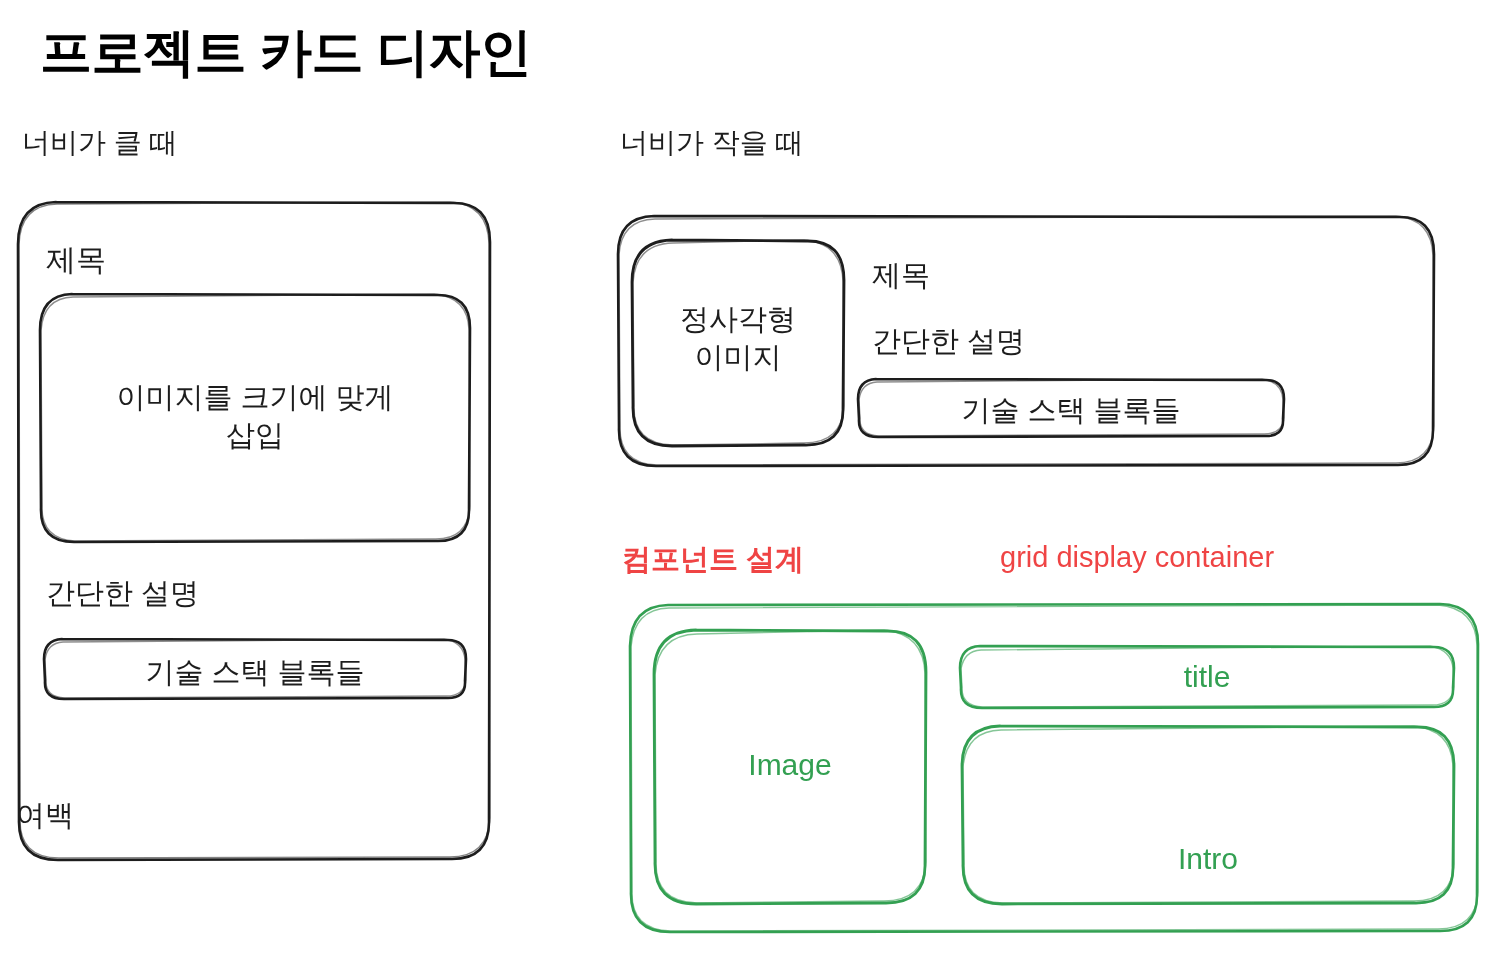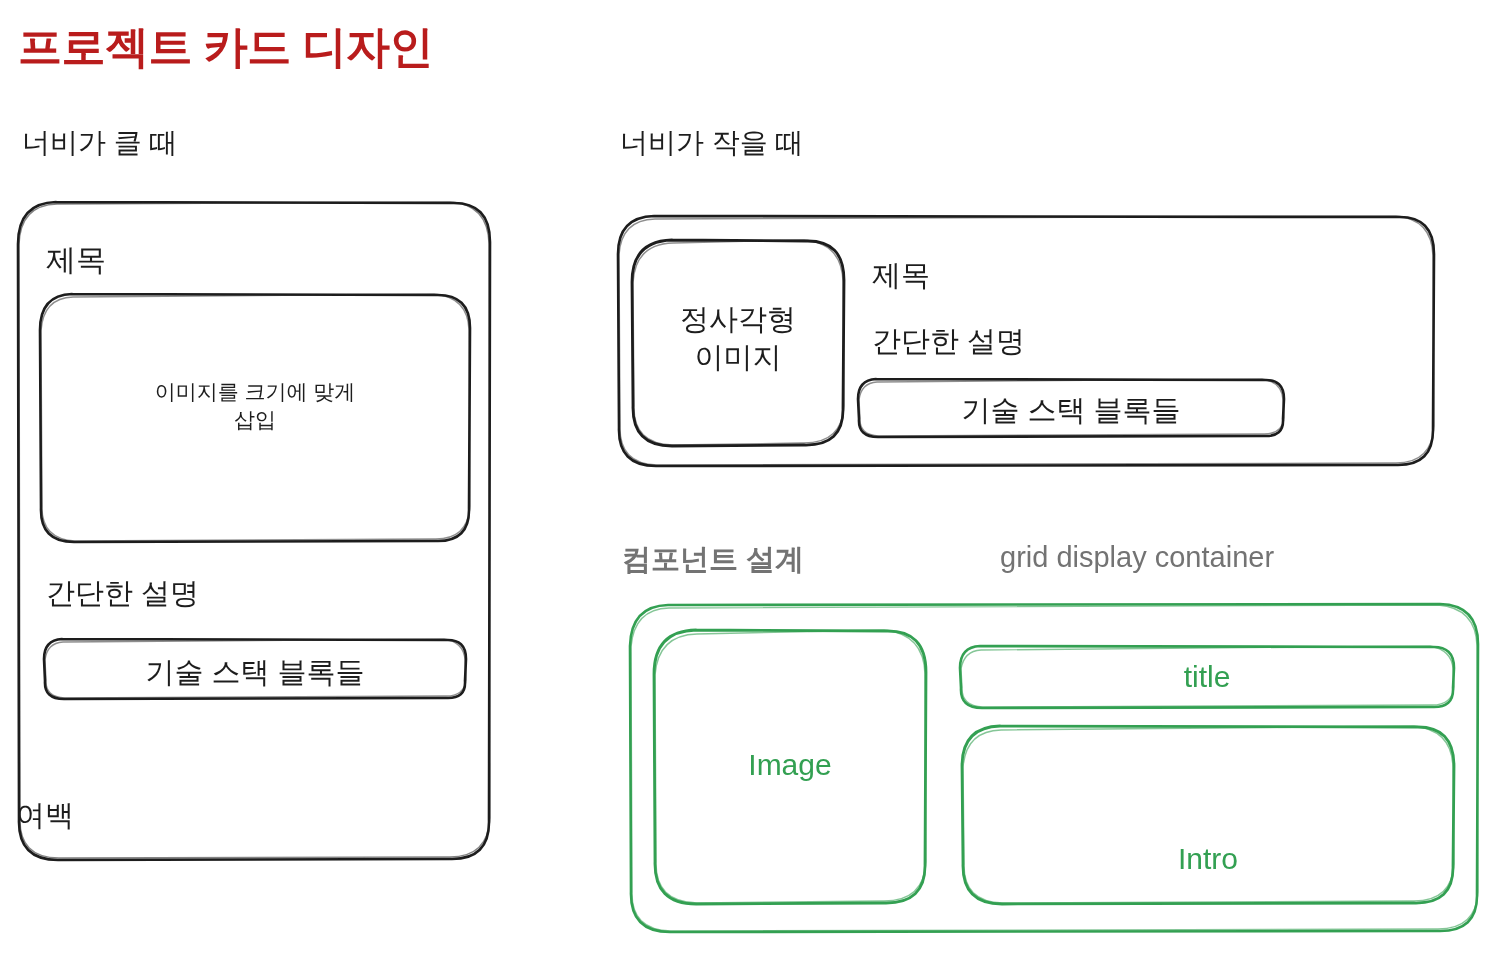--- a/index.html
+++ b/index.html
@@ -14,41 +14,41 @@
     overflow: hidden;
     font-family: "Liberation Sans", "DejaVu Sans", sans-serif;
     color: #1a1a1a;
     -webkit-font-smoothing: antialiased;
   }
 
   .abs { position: absolute; }
 
   
   #page-title {
-    left: 18px;
+    left: 40px;
     top: 18px;
-    font-size: 44px;
+    font-size: 52px;
     font-weight: 700;
     letter-spacing: -0.5px;
-    color: #b91c1c;
+    color: #000000;
     white-space: nowrap;
   }
   .section-heading {
     font-size: 28px;
     font-weight: 400;
     color: #1d1d1d;
     white-space: nowrap;
   }
   #heading-wide  { left: 22px;  top: 124px; }
   #heading-narrow{ left: 620px; top: 124px; }
 
   .green-heading {
     font-size: 29px;
     font-weight: 700;
-    color: #737373;
+    color: #ef4444;
     white-space: nowrap;
   }
   #heading-component { left: 622px;  top: 540px; }
   #heading-grid      { left: 1000px; top: 541px; font-weight: 400; }
 
   
   .frame { position: absolute; }
   .frame > svg {
     position: absolute;
     left: 0; top: 0;
@@ -60,21 +60,21 @@
     position: absolute;
     white-space: pre-line;
     text-align: center;
     color: #1d1d1d;
   }
 
   
   #card-wide      { left: 16px;  top: 200px; width: 476px; height: 662px; }
   #wide-title     { left: 30px;  top: 40px;  font-size: 30px; text-align: left; }
   #card-wide-image{ left: 22px;  top: 92px;  width: 434px; height: 252px; }
-  #wide-image-label { left: 0; top: 86px; width: 100%; font-size: 21px; line-height: 1.32; }
+  #wide-image-label { left: 0; top: 86px; width: 100%; font-size: 29px; line-height: 1.32; }
   #wide-desc      { left: 30px;  top: 374px; font-size: 29px; text-align: left; }
   #card-wide-stack{ left: 26px;  top: 437px; width: 426px; height: 64px; }
   #wide-stack-label { left: 0; top: 16px; width: 100%; font-size: 29px; }
   #wide-gap       { left: 0;   top: 596px; width: 100%; font-size: 29px; text-align: left; }
 
   
   #card-narrow     { left: 616px; top: 214px; width: 820px; height: 254px; }
   #card-narrow-image { left: 14px; top: 24px; width: 216px; height: 210px; }
   #narrow-image-label { left: 0; top: 62px; width: 100%; font-size: 29px; line-height: 1.32; }
   #narrow-title    { left: 256px; top: 42px; font-size: 29px; text-align: left; }

